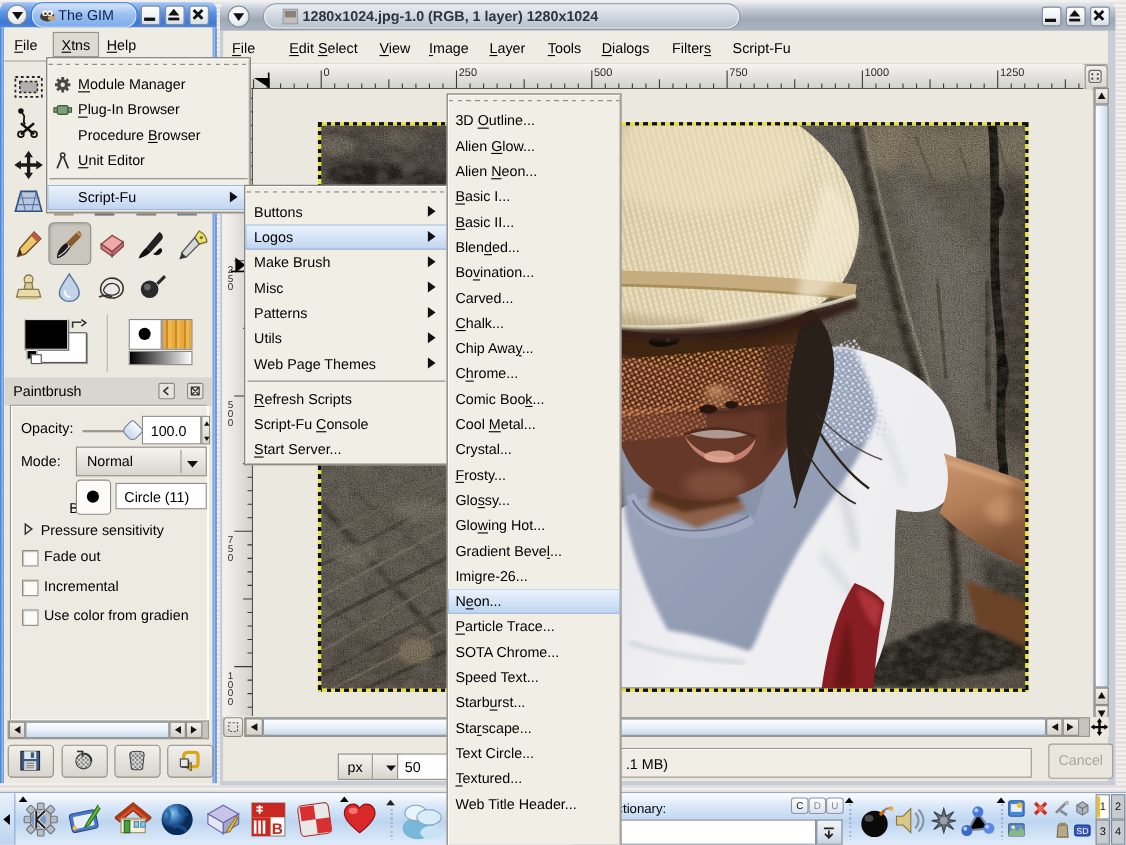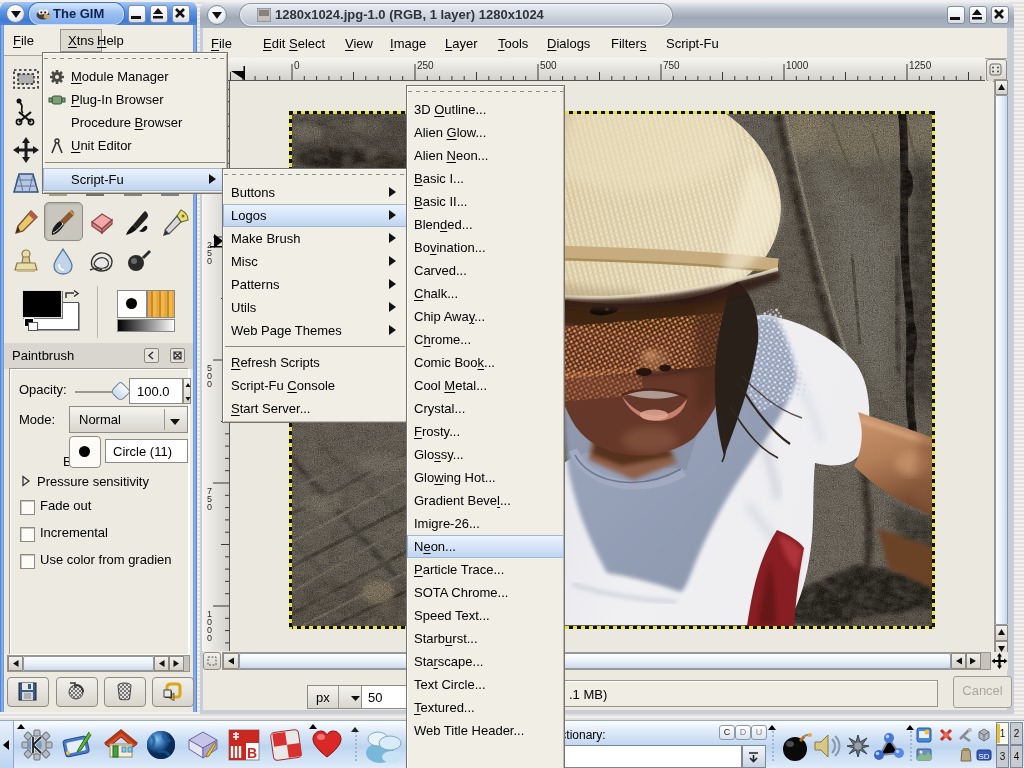--- a/index.html
+++ b/index.html
@@ -446,21 +446,21 @@
 
 <div id="toolbox" class="abs">
   <div id="tb-frame" class="abs"></div>
   <div id="tb-inner" class="abs"></div>
   <div id="tb-title" class="abs">
     <div class="rbtn" style="left:6px;top:2px;width:17px;height:17px;">
         <i></i>
       </div>
     <div id="tb-caps" class="abs" style="left:29px;top:1px;width:93px;height:20px;border-radius:10px;
       background:linear-gradient(180deg,#D4E4FA 0%,#9DC0F2 45%,#7FADEC 100%);border:1px solid #D0E2FA;
-      box-shadow:0 0 0 1px #3E74C4;color:#0E2450;font-weight:bold;font-size:13px;line-height:20px;">
+      box-shadow:0 0 0 1px #3E74C4;color:#0E2450;font-weight:normal;font-size:13px;line-height:20px;">
       <span style="margin-left:23px;">The GIM</span>
       <svg class="abs" style="left:6px;top:4px;" width="15" height="12">
           <ellipse cx="7" cy="7" rx="6.5" ry="4.5" fill="#4A3A34"></ellipse>
           <circle cx="5" cy="4" r="2.6" fill="#F8F4EC"></circle>
           <circle cx="9.5" cy="4" r="2.6" fill="#F8F4EC"></circle>
           <circle cx="5.3" cy="4.4" r="1.1" fill="#222"></circle>
           <circle cx="9.2" cy="4.4" r="1.1" fill="#222"></circle>
           <ellipse cx="11" cy="8.6" rx="3.4" ry="2.2" fill="#C8A86A"></ellipse>
         </svg>
     </div>
@@ -470,21 +470,21 @@
     <div class="wbtn" style="left:150px;top:3px;"><svg width="14" height="14">
           <path d="M2,8 L7,2 L12,8 Z" fill="#111"></path>
           <rect x="2" y="10" width="10" height="2.5" fill="#111"></rect>
         </svg></div>
     <div class="wbtn" style="left:172px;top:3px;"><svg width="14" height="14">
           <path d="M3,3 L11,11 M11,3 L3,11" stroke="#111" stroke-width="2.6"></path>
         </svg></div>
   </div>
   <div id="tb-menubar" class="abs">
     <span style="position:absolute;left:9px;top:8px;"><u>F</u>ile</span>
-    <span style="position:absolute;left:56px;top:4px;background:#DDDAD2;border:1px solid #96938C;padding:3px 7px;"><u>X</u>tns</span>
+    <span style="position:absolute;left:44px;top:4px;background:#DDDAD2;border:1px solid #96938C;padding:3px 7px;"><u>X</u>tns</span>
     <span style="position:absolute;left:93px;top:8px;"><u>H</u>elp</span>
   </div>
   <div class="abs" style="left:4px;top:53px;width:189px;height:288px;">
       <div class="abs" style="left:7px;top:9px;width:30px;height:30px;"><svg width="30" height="30" viewBox="0 0 30 30">
           <rect x="3" y="6" width="24" height="18" fill="none" stroke="#222" stroke-width="1.6" stroke-dasharray="2.5 2.5"></rect>
           <rect x="7" y="10" width="16" height="10" fill="#B0B0B0" stroke="#222" stroke-width="1.4" stroke-dasharray="2.5 2"></rect>
         </svg></div>
       <div class="abs" style="left:7px;top:41px;width:30px;height:30px;"><svg width="30" height="30" viewBox="0 0 30 30">
           <circle cx="8" cy="5" r="2.5" fill="#111"></circle>
           <path d="M9,7 C14,10 8,14 12,17" stroke="#111" stroke-width="1.6" fill="none"></path>

